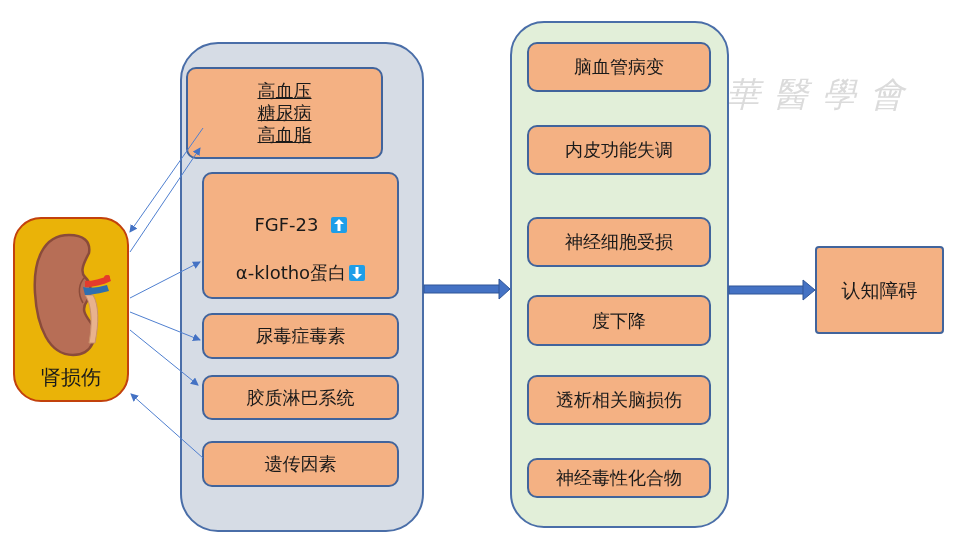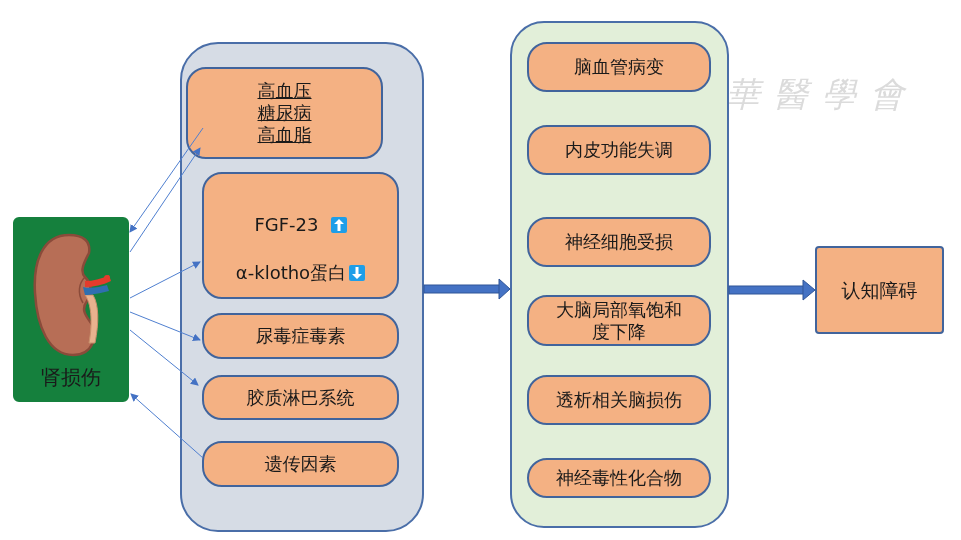--- a/index.html
+++ b/index.html
@@ -10,27 +10,27 @@
     color: #1a1a1a;
   }
   .abs { position: absolute; box-sizing: border-box; }
   .container-blue {
     background: #d6dce5; border: 2px solid #4a6ea8; border-radius: 38px;
   }
   .container-green {
     background: #e2efd9; border: 2px solid #4a6ea8; border-radius: 34px;
   }
   .node {
-    background: #f4b183; border: 2px solid #41649c; border-radius: 20px;
+    background: #f4b183; border: 2px solid #41649c; border-radius: 10px;
     display: flex; align-items: center; justify-content: center;
     text-align: center; font-size: 18px; line-height: 22px;
   }
   .node .lines { display: flex; flex-direction: column; align-items: center; }
   .kidney-box {
-    background: #15803d; border: 2px solid #15803d; border-radius: 6px;
+    background: #eab308; border: 2px solid #c2410c; border-radius: 28px;
   }
   .badge {
     display: inline-flex; width: 16px; height: 16px; margin-left: 6px;
     background: #1e9ee8; border-radius: 2px; align-items: center; justify-content: center;
     vertical-align: middle;
   }
   .badge svg { width: 10px; height: 12px; }
   .row { display: flex; align-items: center; justify-content: center; height: 22px; margin-top: 26px; }
   svg.overlay { position: absolute; left: 0; top: 0; }
   .watermark {
@@ -120,21 +120,20 @@
   <span>脑血管病变</span>
 </div>
 <div class="abs node" style="left:527px; top:125px; width:184px; height:50px;">
   <span>内皮功能失调</span>
 </div>
 <div class="abs node" style="left:527px; top:208px; width:184px; height:50px;margin-top:9px;">
   <span>神经细胞受损</span>
 </div>
 <div class="abs node" style="left:527px; top:295px; width:184px; height:51px;">
   <div class="lines">
-    <span>大脑局部氧饱和</span>
     <span>度下降</span>
   </div>
 </div>
 <div class="abs node" style="left:527px; top:375px; width:184px; height:50px;">
   <span>透析相关脑损伤</span>
 </div>
 <div class="abs node" style="left:527px; top:458px; width:184px; height:40px;">
   <span>神经毒性化合物</span>
 </div>
 

